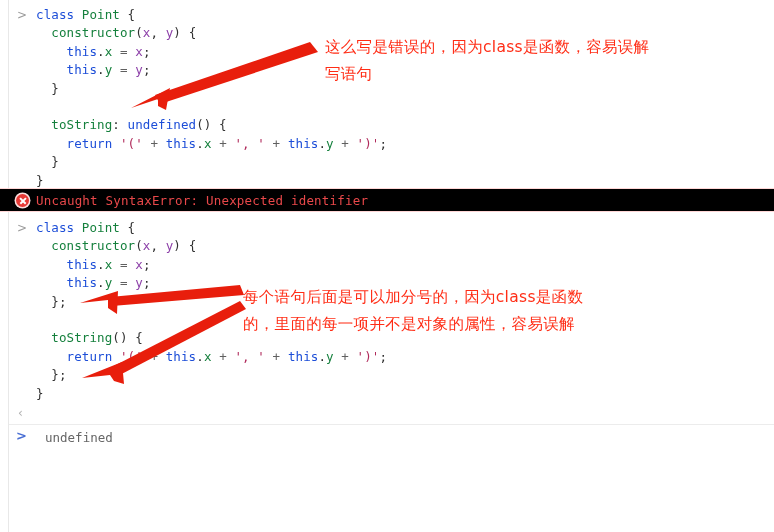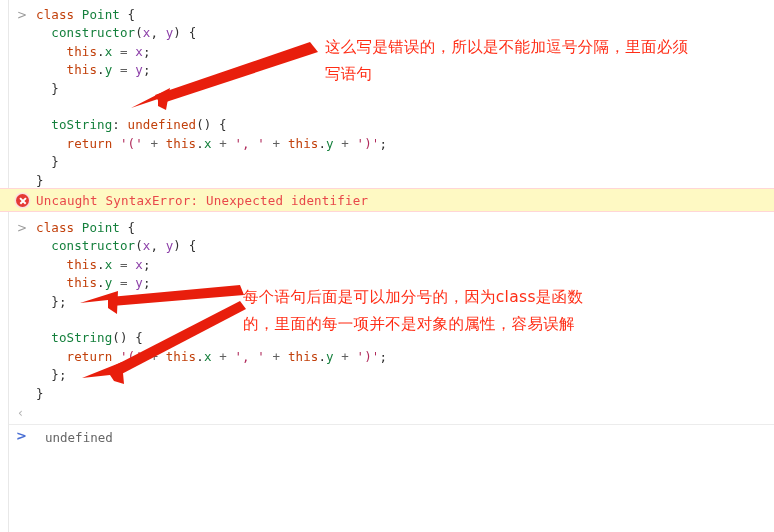--- a/index.html
+++ b/index.html
@@ -50,36 +50,36 @@
   .code-block {
     margin: 0;
     padding: 0 0 0 27px;
     font-family: "DejaVu Sans Mono", "Liberation Mono", monospace;
     font-size: 12.5px;
     line-height: 18.4px;
     color: #303030;
     white-space: pre;
     letter-spacing: 0.1px;
   }
-  .kw   { color: #c2410c; }        
+  .kw   { color: #1d4ed8; }        
   .pun  { color: #303030; }
   .id   { color: #15803d; }
   .prm  { color: #8c3fa8; }        
   .str  { color: #b02a5b; }        
   .op   { color: #606060; }
 
   
   #error-row {
     position: absolute;
     left: 0;
     top: 188px;
     width: 774px;
     height: 24px;
     box-sizing: border-box;
-    background: #fef9c3;
+    background: #000000;
     border-top: 1px solid #ffd6d6;
     border-bottom: 1px solid #ffd6d6;
   }
   #error-icon {
     position: absolute;
     left: 16px;
     top: 5px;
     width: 13px;
     height: 13px;
     border-radius: 50%;
@@ -239,21 +239,21 @@
 <div id="result-row">
   <span id="result-marker">‹</span>
   <span id="result-text">undefined</span>
 </div>
 
 <div id="prompt-row">
   <span id="prompt-marker">&gt;</span>
   <span id="prompt-caret"></span>
 </div>
 
-<div class="annotation" id="annotation-1">这么写是错误的，所以是不能加逗号分隔，里面必须
+<div class="annotation" id="annotation-1">这么写是错误的，因为class是函数，容易误解
 写语句</div>
 
 <div class="annotation" id="annotation-2">每个语句后面是可以加分号的，因为class是函数
 的，里面的每一项并不是对象的属性，容易误解</div>
 
 <svg id="arrow-layer" viewBox="0 0 774 532" xmlns="http://www.w3.org/2000/svg">
 
   <g>
     <polygon fill="#e81e0c" points="310,42 318,52 160,104 155,95"></polygon>
     <polygon fill="#e81e0c" points="131,108 170,88 166,110 158,106 158,99"></polygon>

